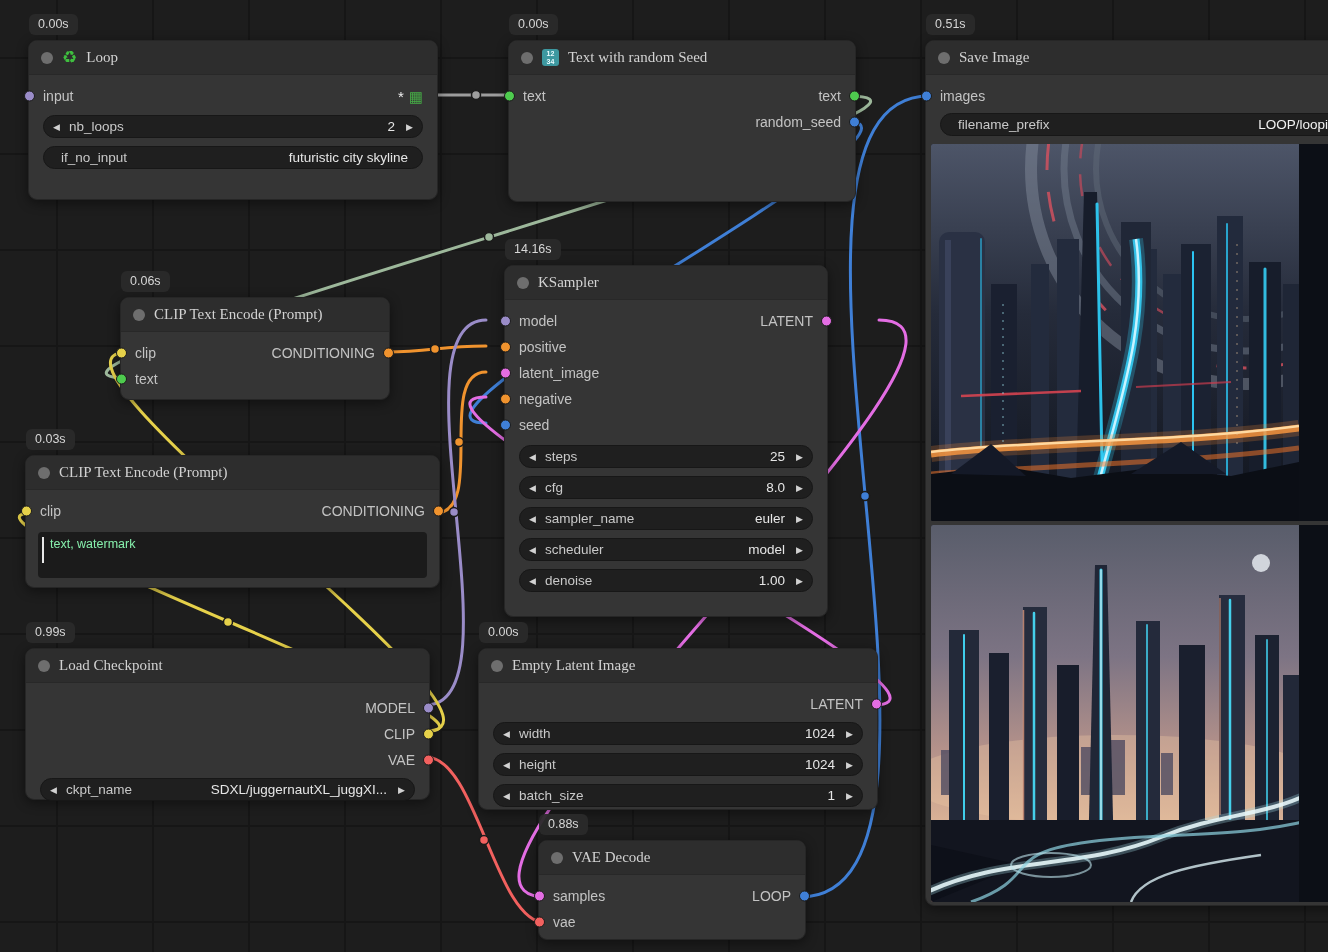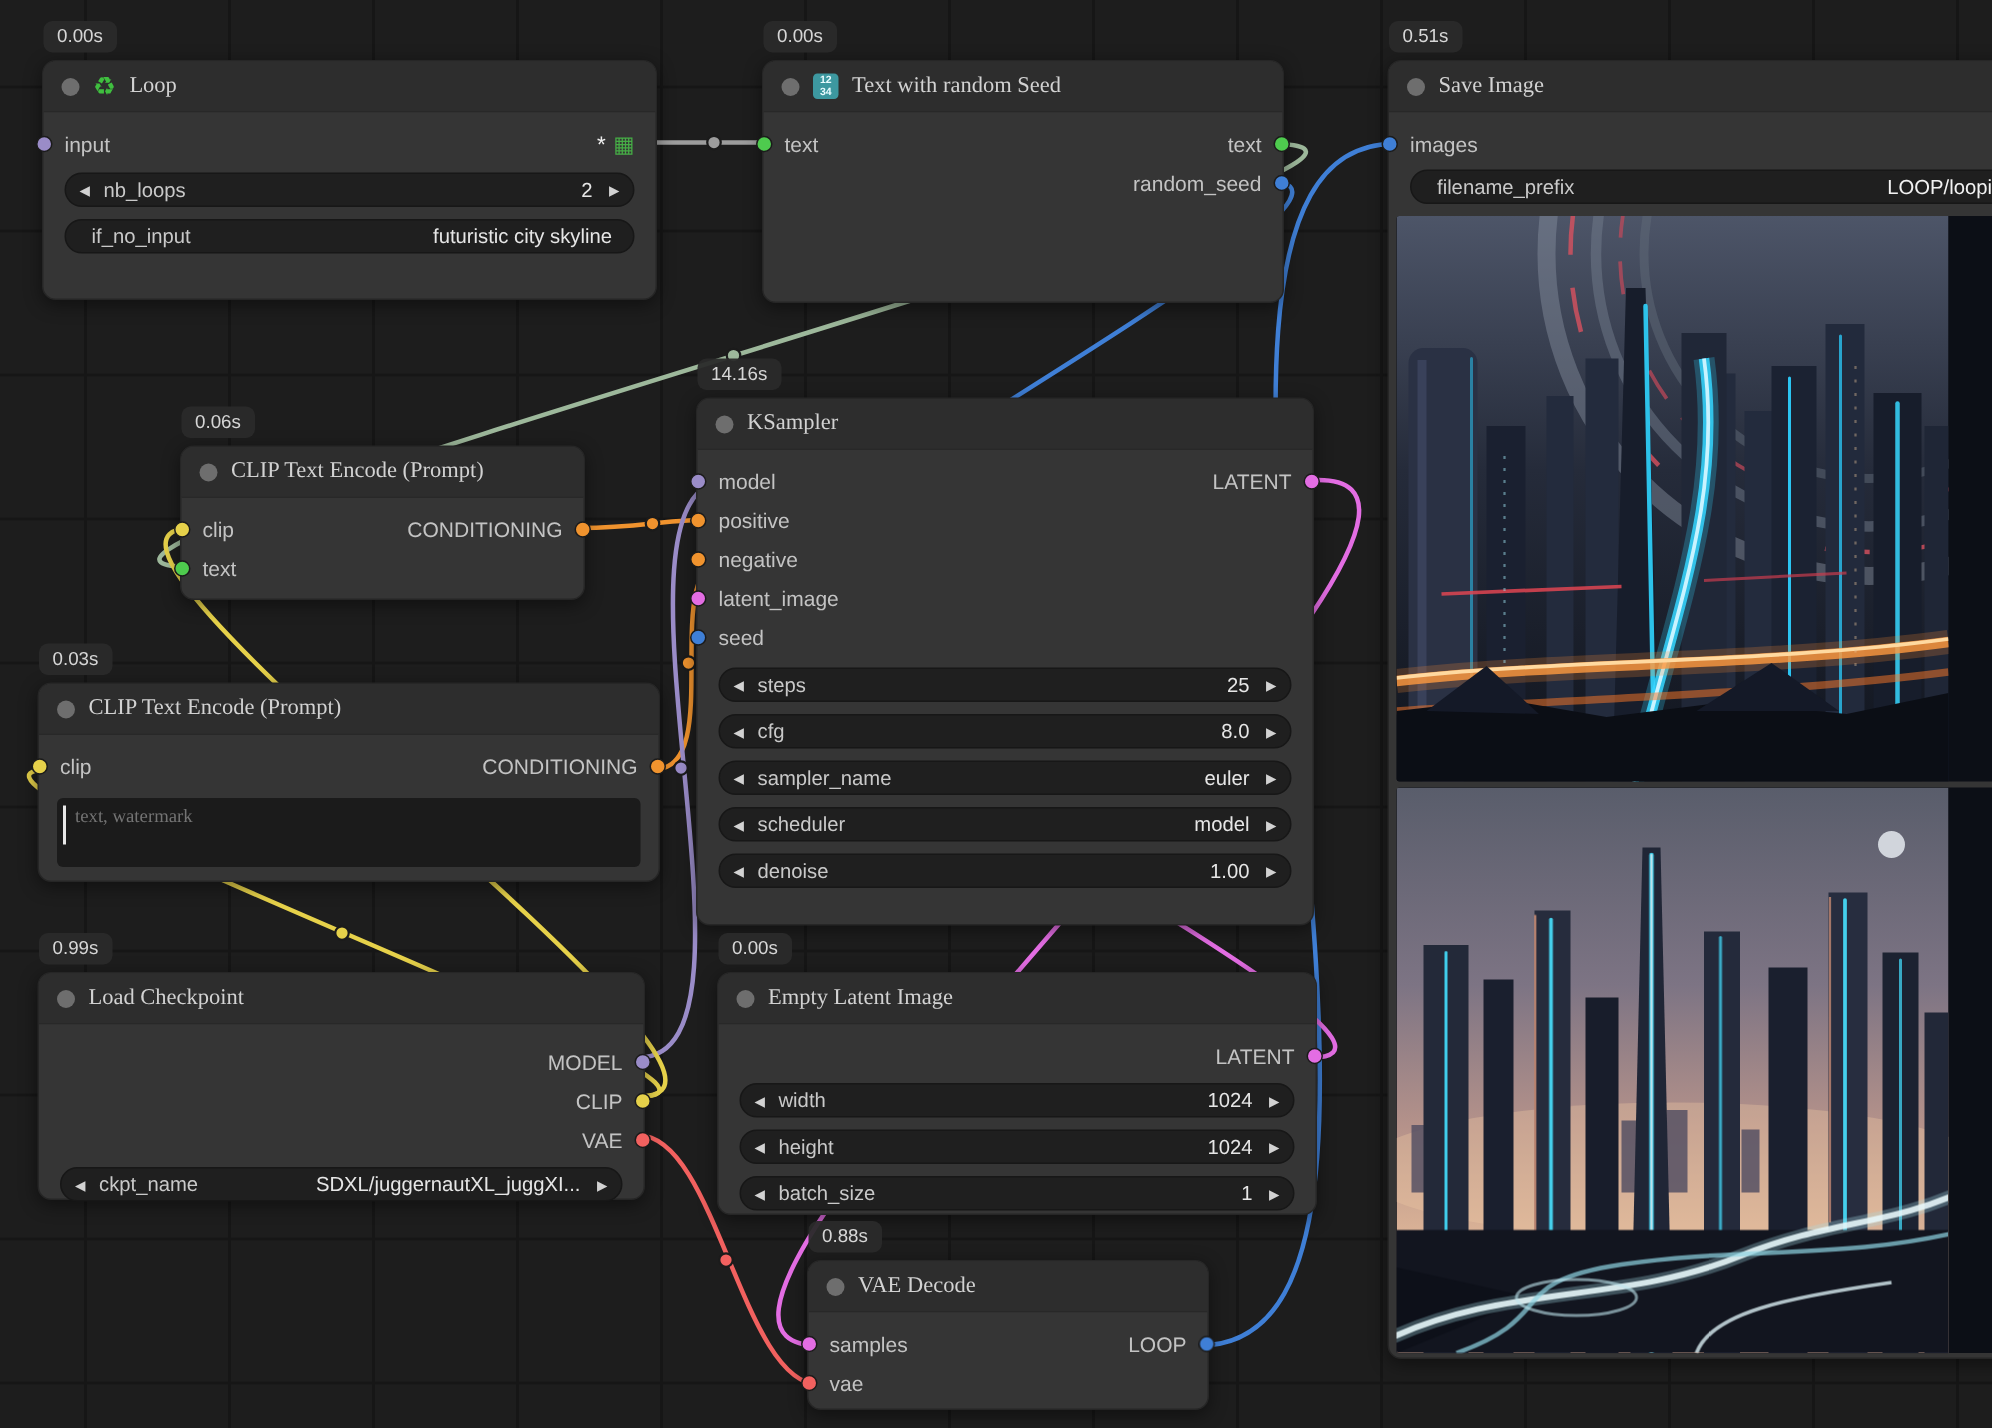--- a/index.html
+++ b/index.html
@@ -38,22 +38,22 @@
   .star { margin-left:auto; color:#f0f0f0; font-size:15px; }
   .loop-grid { color:#46ad46; font-size:15px; margin-left:5px; line-height:1; }
   .widget { height:23px; background:#1f1f1f; border:1px solid #171717; border-radius:12px;
     display:flex; align-items:center; margin:0 14px 8px; padding:0 9px; font-size:13.5px; color:#c9c9c9; }
   .widget .arrow { color:#d2d2d2; font-size:9px; width:13px; flex:0 0 auto; }
   .widget .arrow.right { text-align:right; }
   .widget .wlabel { margin-left:3px; white-space:nowrap; }
   .widget .wvalue { margin-left:auto; margin-right:5px; color:#e6e6e6; white-space:nowrap; }
   .widget.plain .wlabel { margin-left:8px; }
   .textarea { position:relative; margin:8px 12px; height:46px; background:#1b1b1b;
-    border-radius:4px; padding:5px 8px 5px 12px; font-family:Liberation Serif, serif;
-    font-size:12.5px; color:#737373; }
+    border-radius:4px; padding:5px 8px 5px 12px; font-family:Liberation Sans, sans-serif;
+    font-size:12.5px; color:#86efac; }
   .caret { position:absolute; left:4px; top:5px; width:2px; height:26px; background:#e8e8e8; }
   .img-frame { margin:4px 5px 0; height:377px; border-radius:2px; overflow:hidden; background:#0c0f16; }
   .img-frame svg { display:block; }
 </style>
 </head>
 <body>
 
 <div class="canvas">
 
   <svg class="wires" width="1328" height="952">
@@ -262,44 +262,44 @@
           <path d="M-10,370 C70,330 150,345 230,312 C290,288 330,292 380,268" stroke="#a7dfe8" stroke-width="9" opacity="0.3" fill="none"></path>
           <path d="M-10,370 C70,330 150,345 230,312 C290,288 330,292 380,268" stroke="#e6f6f8" stroke-width="4" opacity="0.9" fill="none"></path>
           <path d="M40,377 C110,352 70,330 150,318 C230,306 300,315 380,295" stroke="#8fd4e2" stroke-width="3" opacity="0.7" fill="none"></path>
           <path d="M200,377 C210,350 260,340 330,330" stroke="#d9eef2" stroke-width="2.5" opacity="0.8" fill="none"></path>
           <ellipse cx="120" cy="340" rx="40" ry="12" fill="none" stroke="#bfe6ee" stroke-width="2" opacity="0.6"></ellipse>
         </svg>
       </div>
     </div>
   </div>
 
-  <div class="node" style="left:464px;top:265px;width:412px;height:352px">
+  <div class="node" style="left:504px;top:265px;width:324px;height:352px">
     <div class="timing">14.16s</div>
     <div class="titlebar">
       <span class="collapse-dot"></span>
       <span class="title">KSampler</span>
     </div>
     <div class="body">
       <div class="row">
         <span class="port in purple"></span>
         <span>model</span>
         <span class="out-label">LATENT</span>
         <span class="port out pink"></span>
       </div>
       <div class="row">
         <span class="port in orange"></span>
         <span>positive</span>
       </div>
       <div class="row">
+        <span class="port in pink"></span>
+        <span>latent_image</span>
+      </div>
+      <div class="row">
         <span class="port in orange"></span>
         <span>negative</span>
-      </div>
-      <div class="row">
-        <span class="port in pink"></span>
-        <span>latent_image</span>
       </div>
       <div class="row">
         <span class="port in blue"></span>
         <span>seed</span>
       </div>
       <div style="height:7px"></div>
       <div class="widget">
         <span class="arrow">◀</span>
         <span class="wlabel">steps</span>
         <span class="wvalue">25</span>

